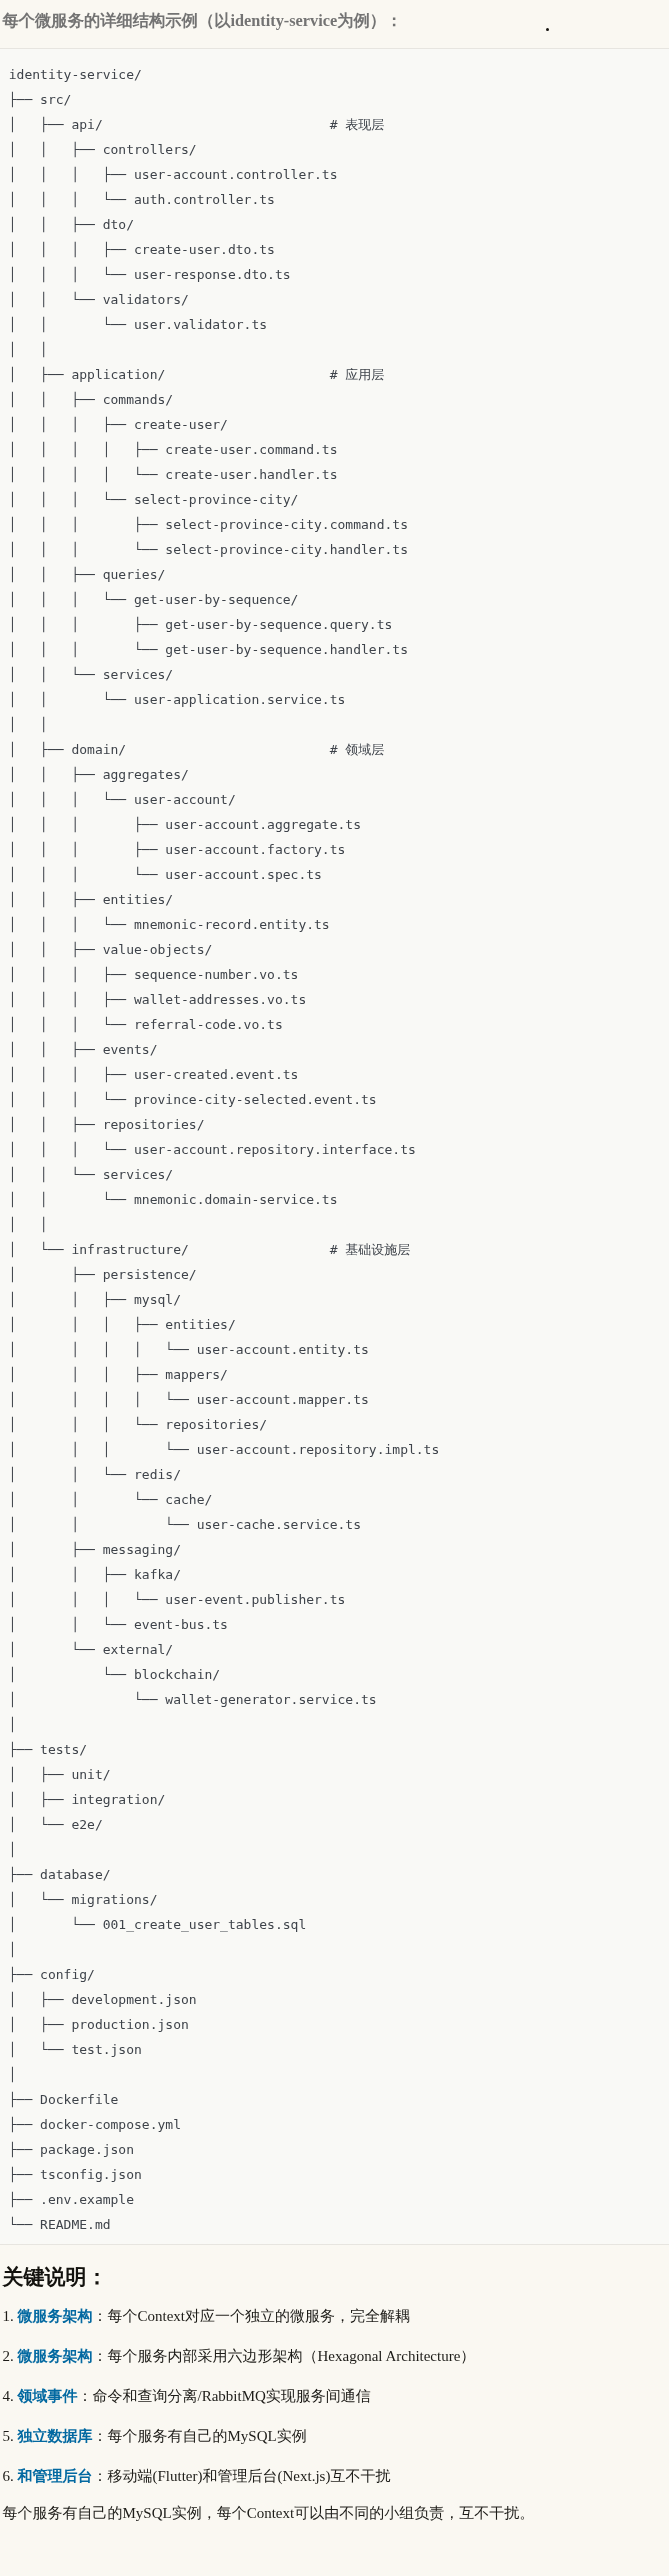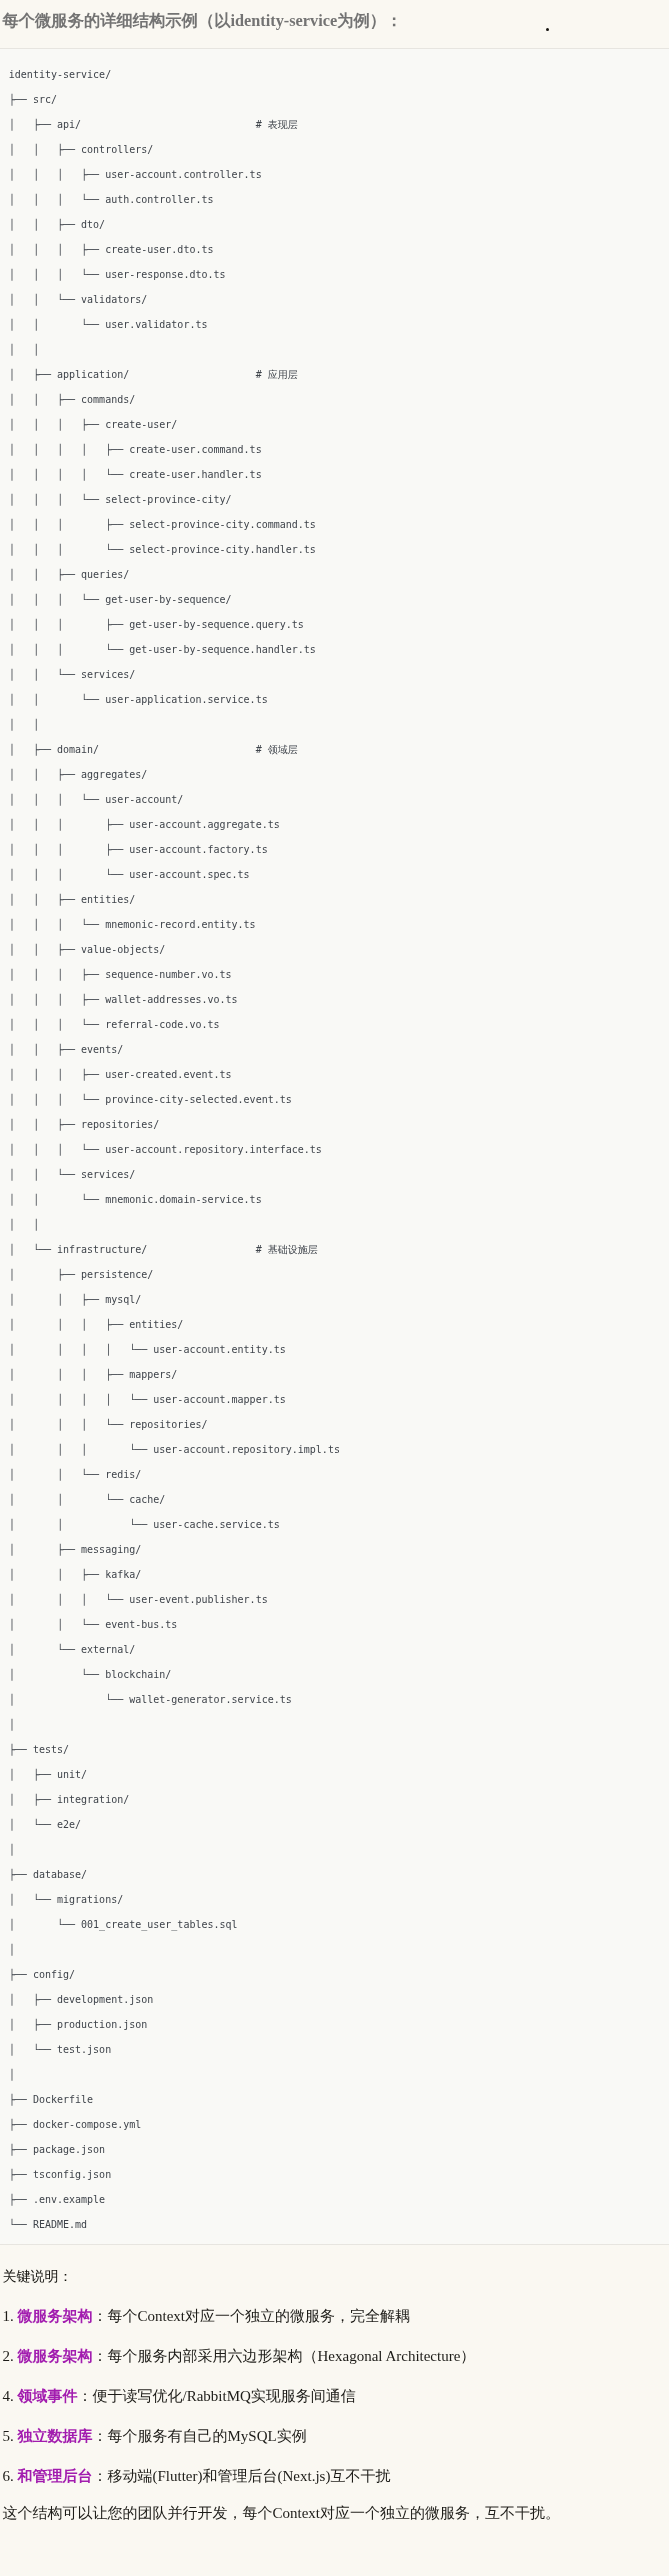--- a/index.html
+++ b/index.html
@@ -31,43 +31,43 @@
     margin-top: 15px;
     background: #f9f9f6;
     border-top: 0.6px solid #e7e5e0;
     border-bottom: 0.6px solid #e7e5e0;
     padding: 13px 0 7.5px 8.8px;
     box-sizing: border-box;
   }
   .code-block pre {
     margin: 0;
     font-family: "DejaVu Sans Mono", "Liberation Mono", monospace;
-    font-size: 10px;
+    font-size: 13px;
     line-height: 25px;
     color: #3e434a;
     white-space: pre;
   }
   .notes {
     padding: 0 6.3px 12px 2.5px;
   }
   .notes-heading {
-    font-size: 14px;
-    font-weight: 400;
+    font-size: 21px;
+    font-weight: 700;
     line-height: 22.5px;
     margin: 21px 0 0 0;
     color: #13120e;
   }
   .note-item {
     font-size: 15px;
     line-height: 21px;
     margin-top: 19px;
   }
   .note-item:first-of-type { margin-top: 17.5px; }
   .note-num { display: inline; }
-  .note-term { font-weight: 700; color: #a21caf; }
+  .note-term { font-weight: 700; color: #0369a1; }
   .note-desc { display: inline; text-align: right; }
   .footer-note {
     font-size: 15px;
     line-height: 21px;
     margin-top: 16.3px;
   }
 </style>
 </head>
 <body>
 
@@ -168,24 +168,24 @@
 <section class="notes">
   <h2 class="notes-heading">关键说明：</h2>
 
   <div class="note-item">
     <span class="note-num">1. </span><span class="note-term">微服务架构</span><span class="note-desc">：每个Context对应一个独立的微服务，完全解耦</span>
   </div>
   <div class="note-item">
     <span class="note-num">2. </span><span class="note-term">微服务架构</span><span class="note-desc">：每个服务内部采用六边形架构（Hexagonal Architecture）</span>
   </div>
   <div class="note-item">
-    <span class="note-num">4. </span><span class="note-term">领域事件</span><span class="note-desc">：便于读写优化/RabbitMQ实现服务间通信</span>
+    <span class="note-num">4. </span><span class="note-term">领域事件</span><span class="note-desc">：命令和查询分离/RabbitMQ实现服务间通信</span>
   </div>
   <div class="note-item">
     <span class="note-num">5. </span><span class="note-term">独立数据库</span><span class="note-desc">：每个服务有自己的MySQL实例</span>
   </div>
   <div class="note-item">
     <span class="note-num">6. </span><span class="note-term">和管理后台</span><span class="note-desc">：移动端(Flutter)和管理后台(Next.js)互不干扰</span>
   </div>
 
-  <p class="footer-note">这个结构可以让您的团队并行开发，每个Context对应一个独立的微服务，互不干扰。</p>
+  <p class="footer-note">每个服务有自己的MySQL实例，每个Context可以由不同的小组负责，互不干扰。</p>
 </section>
 
 
 </body></html>

